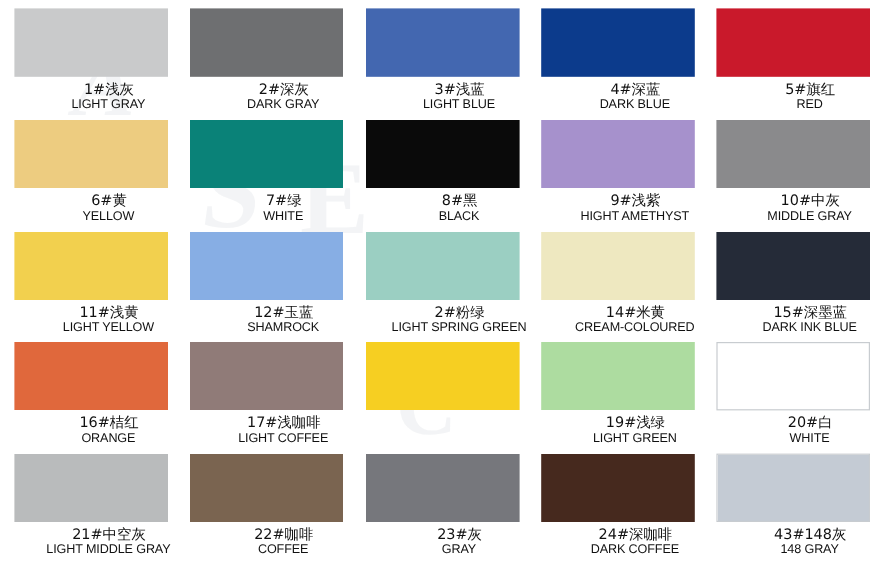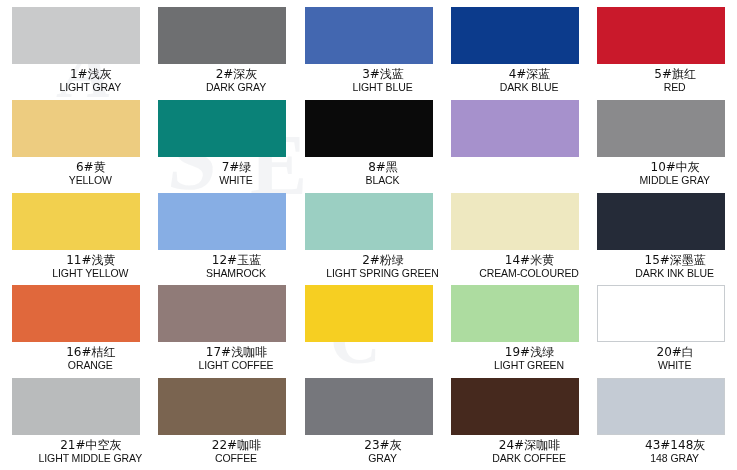--- a/index.html
+++ b/index.html
@@ -150,20 +150,24 @@
     </div>
     <div class="cell">
       <div class="swatch" style="background-color: rgb(10, 10, 10);"></div>
       <div class="labels">
         <div class="label-cn">8#黑</div>
         <div class="label-en">BLACK</div>
       </div>
     </div>
     <div class="cell">
       <div class="swatch" style="background-color: rgb(166, 145, 204);"></div>
+      <div class="labels">
+        <div class="label-cn">9#浅紫</div>
+        <div class="label-en">HIGHT AMETHYST</div>
+      </div>
     </div>
     <div class="cell">
       <div class="swatch" style="background-color: rgb(138, 138, 140);"></div>
       <div class="labels">
         <div class="label-cn">10#中灰</div>
         <div class="label-en">MIDDLE GRAY</div>
       </div>
     </div>
     <div class="cell">
       <div class="swatch" style="background-color: rgb(242, 208, 78);"></div>

